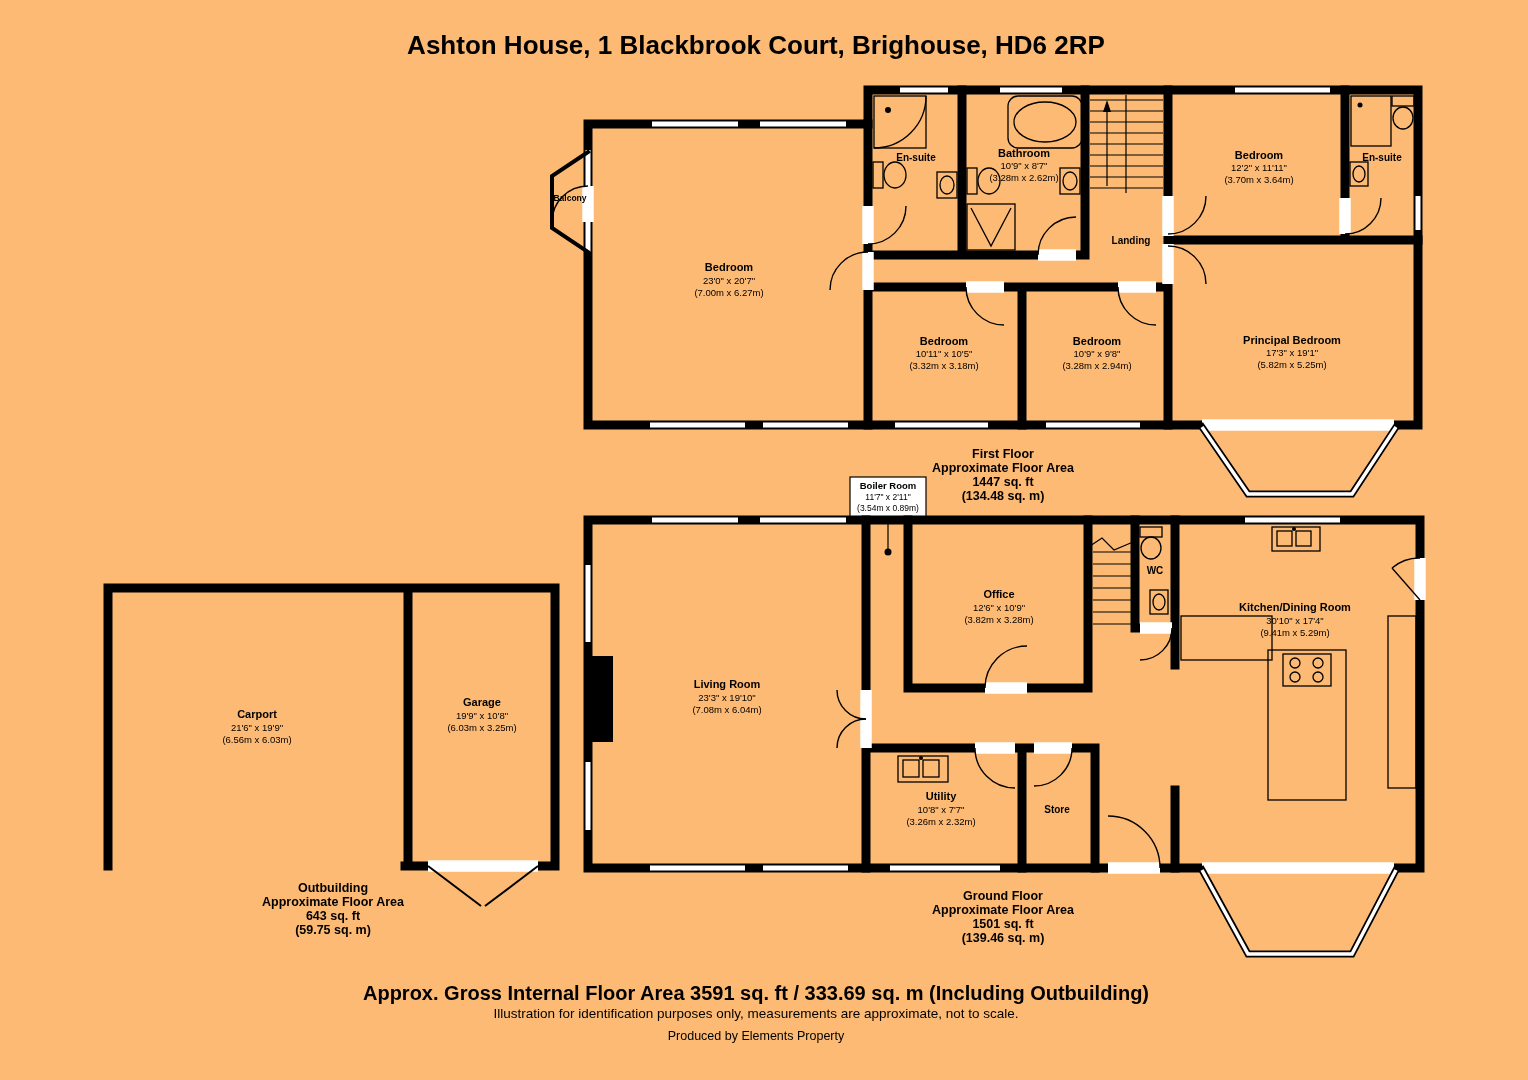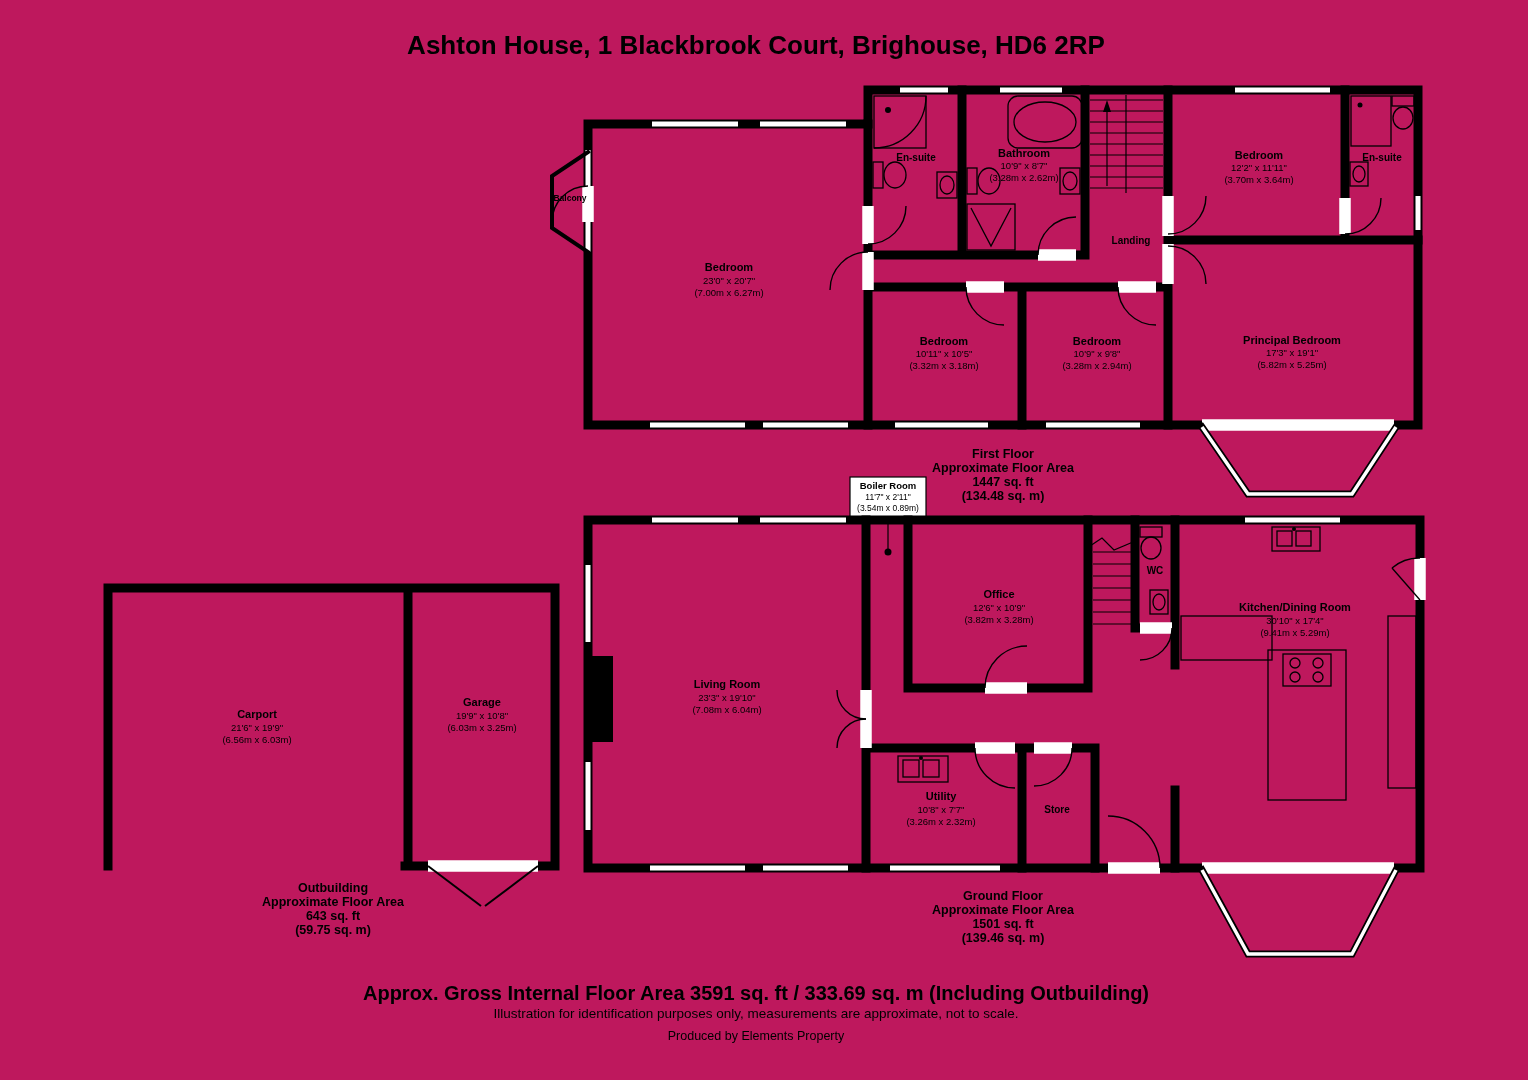--- a/index.html
+++ b/index.html
@@ -1,16 +1,16 @@
 <!DOCTYPE html>
 <html><head>
 <meta charset="utf-8">
 <style>
   html,body{margin:0;padding:0;background:#ffffff;}
-  .page{position:relative;width:1528px;height:1080px;background:#be185d;overflow:hidden;}
+  .page{position:relative;width:1528px;height:1080px;background:#fdba74;overflow:hidden;}
   svg{position:absolute;left:0;top:0;}
   svg text{font-family:"Liberation Sans", sans-serif;fill:#000;}
   .title{font-size:26px;font-weight:bold;}
   .rn{font-size:11px;font-weight:bold;}
   .rd{font-size:9.5px;}
   .sn{font-size:10px;font-weight:bold;}
   .tiny{font-size:8.5px;font-weight:bold;}
   .sum{font-size:12.5px;font-weight:bold;}
   .bn{font-size:9.5px;font-weight:bold;}
   .bd{font-size:8.5px;}

